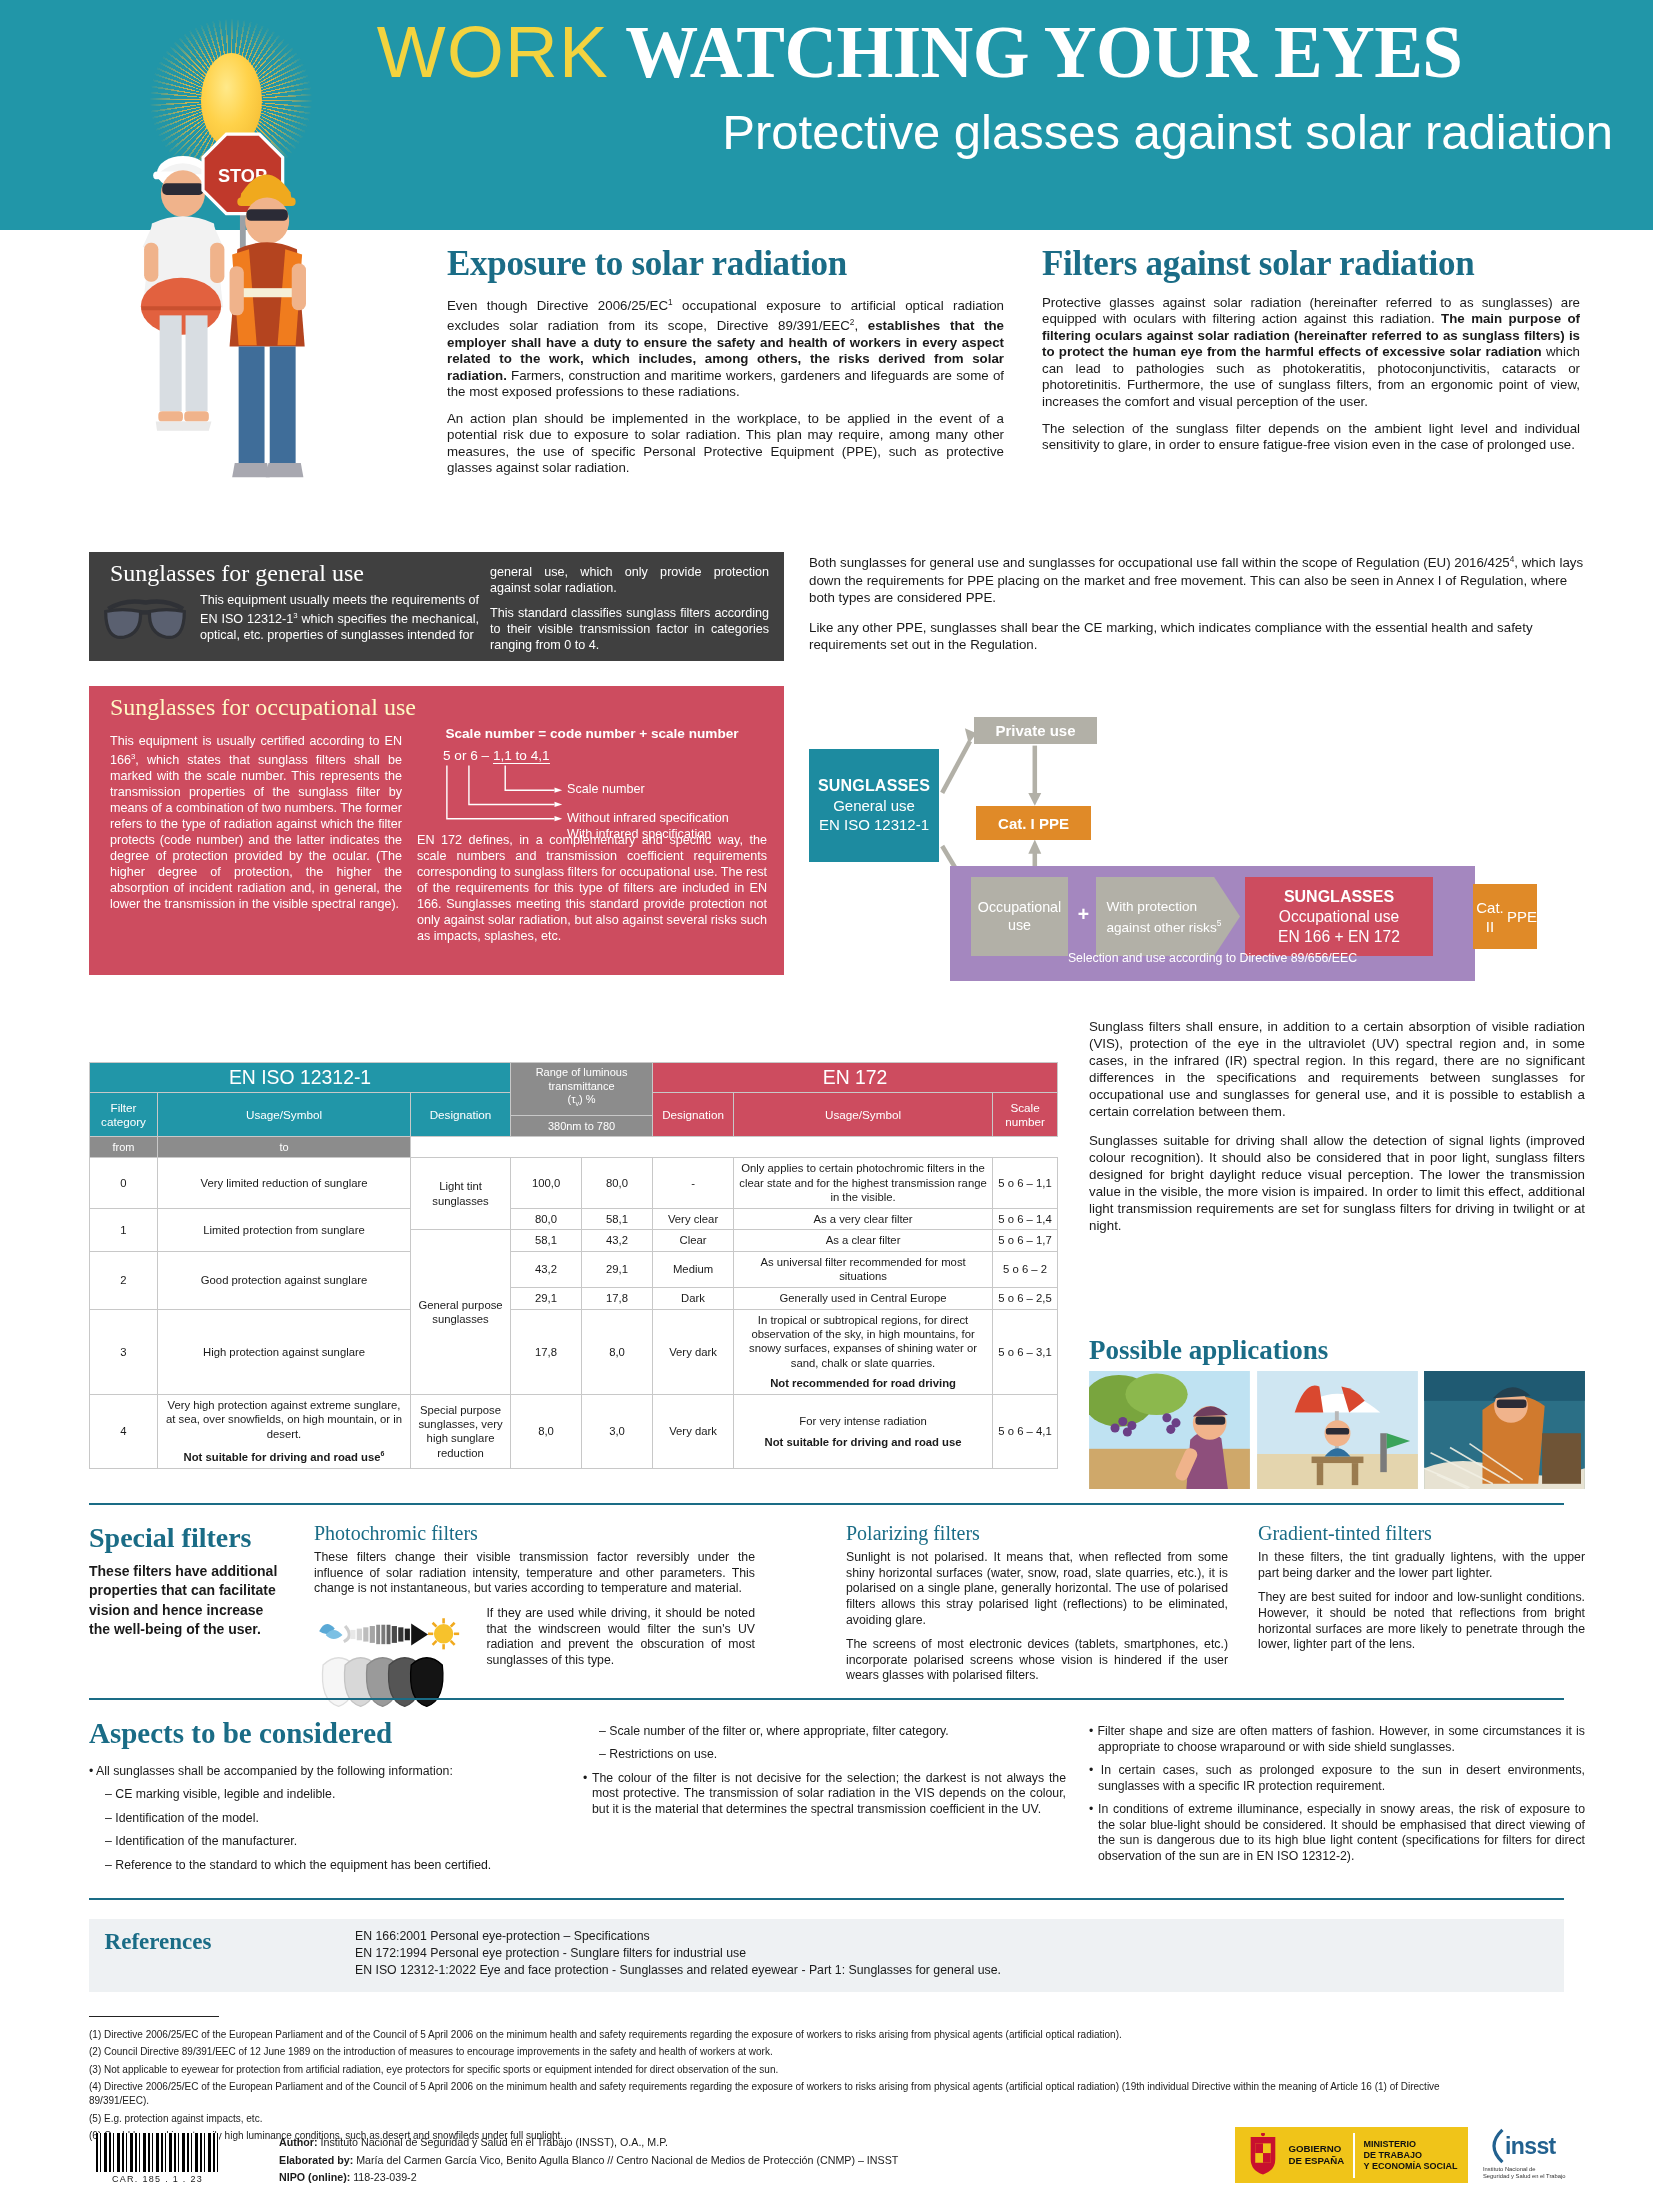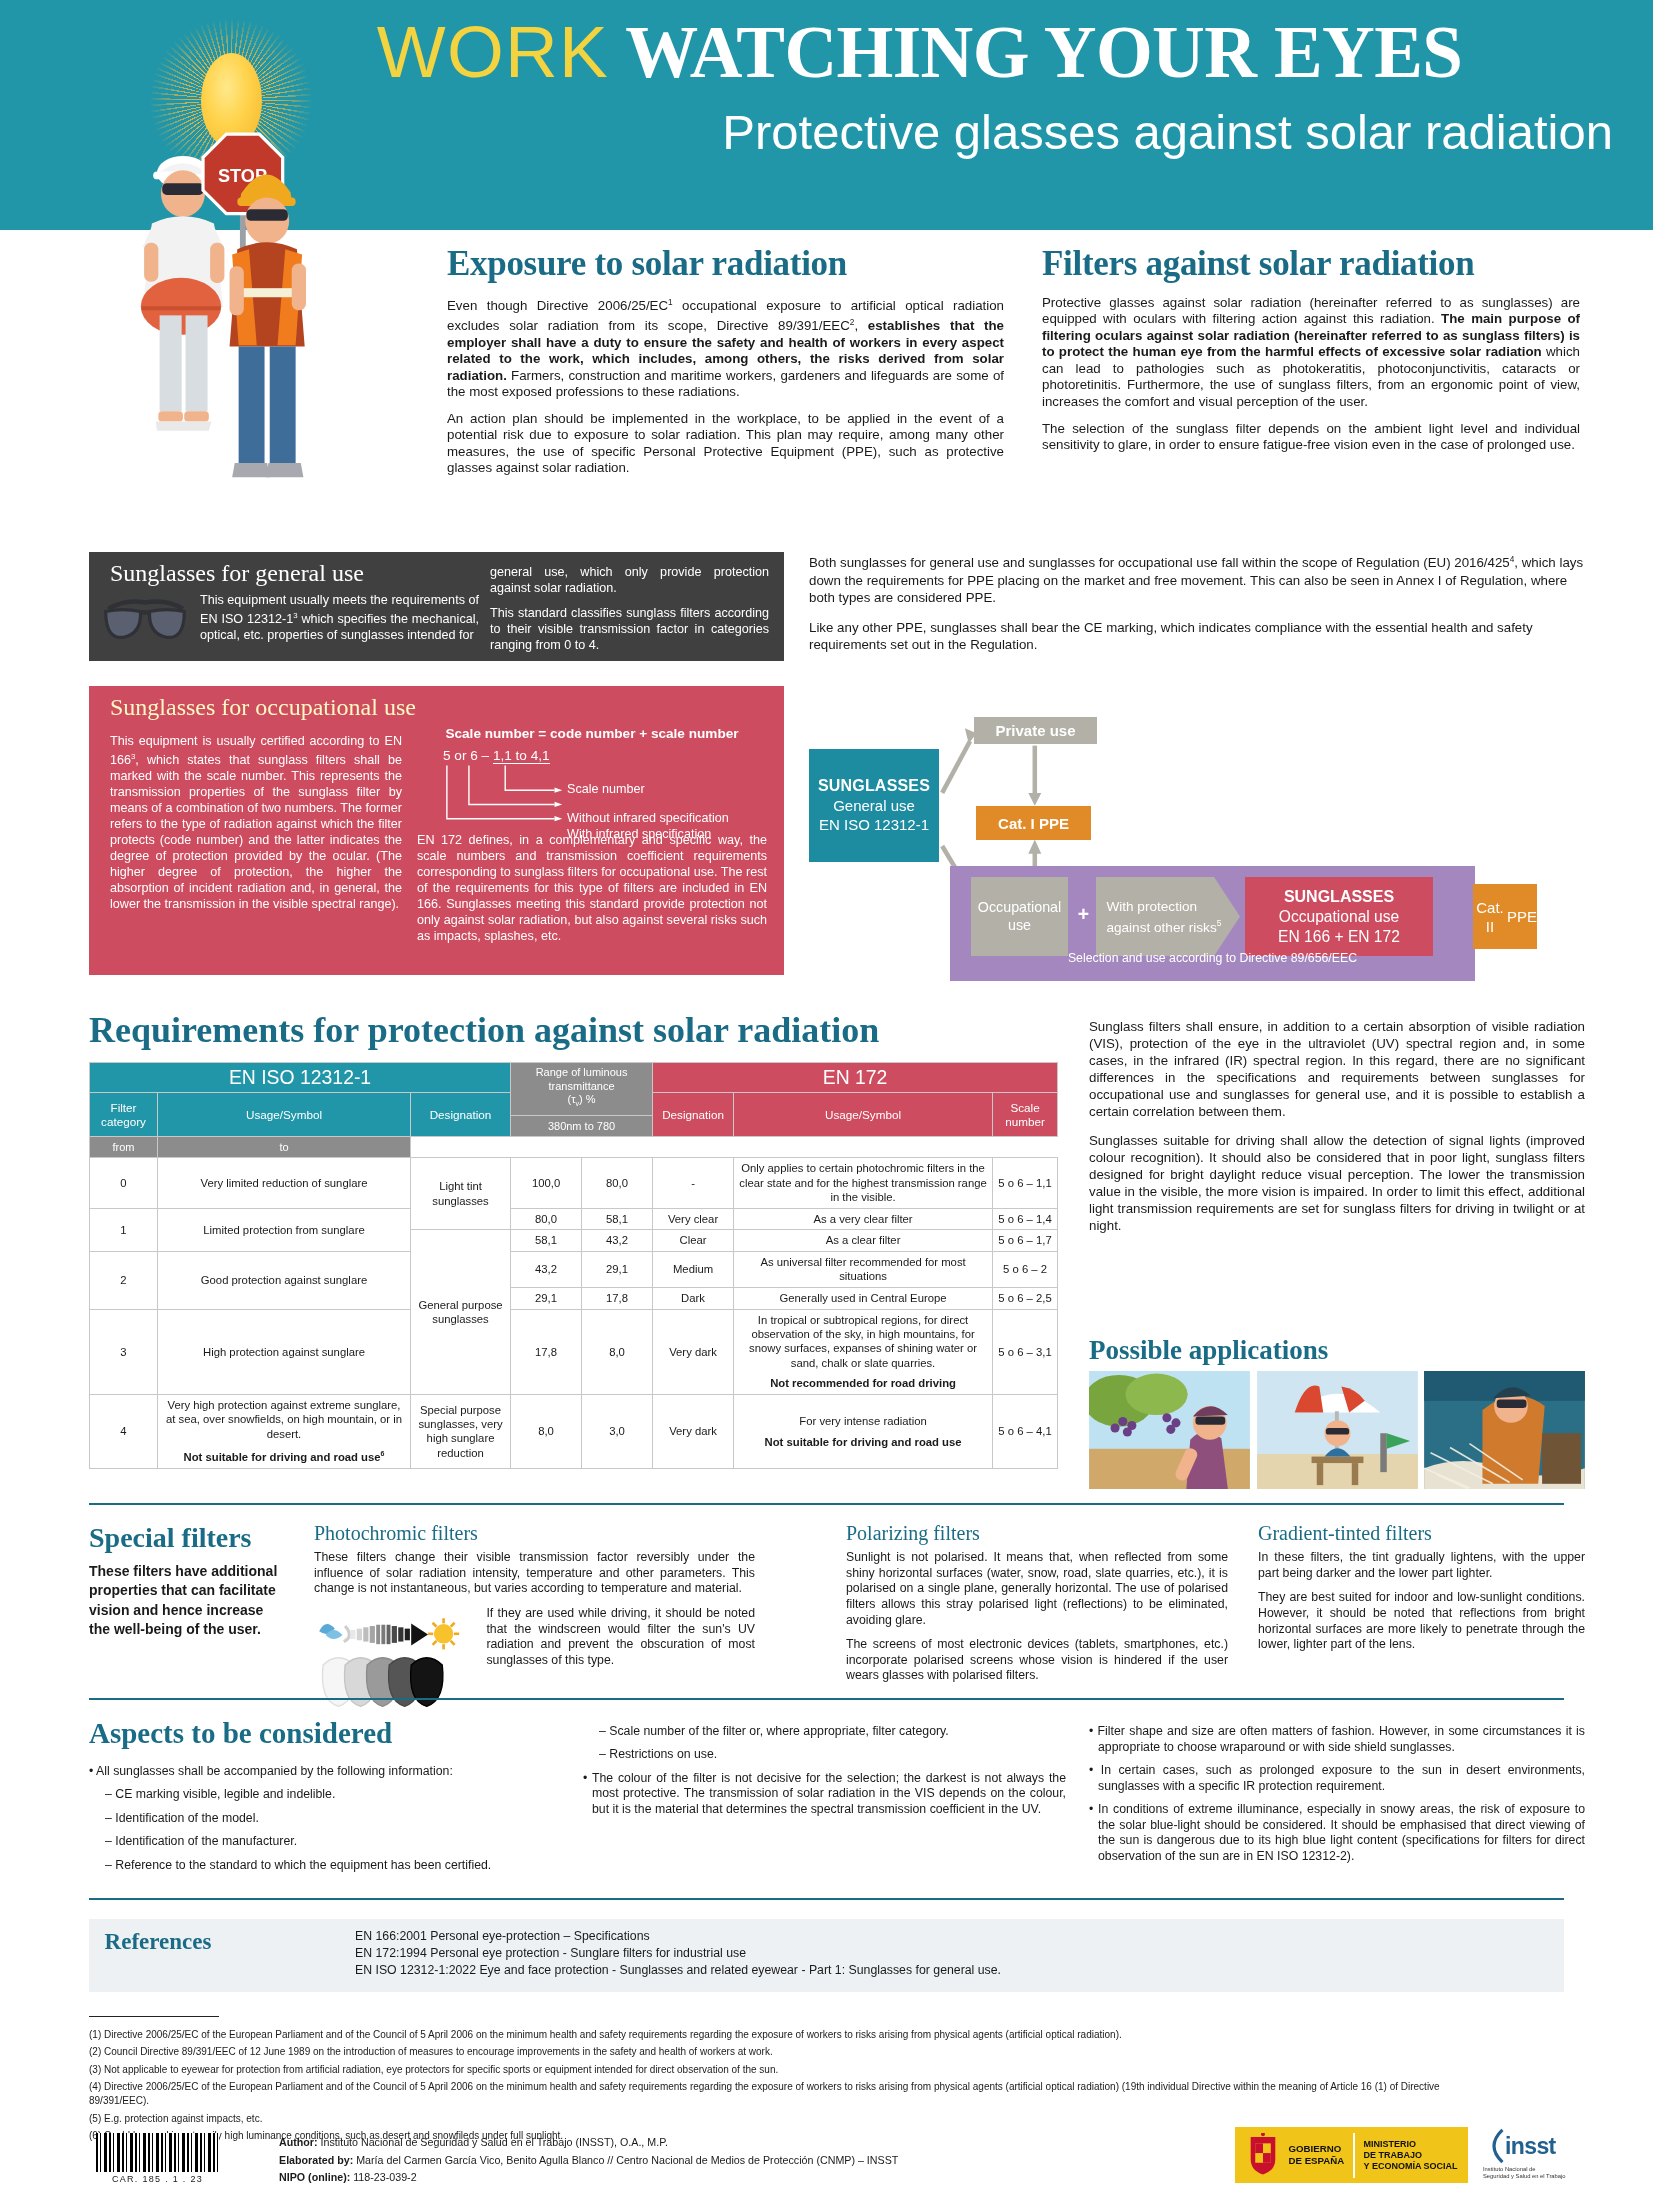--- a/index.html
+++ b/index.html
@@ -366,21 +366,20 @@
       <span>Occupational use</span>
       <span>EN 166 + EN 172</span>
     </div>
     <div class="fbox f-cat2">
       <span>Cat. II</span>
       <span>PPE</span>
     </div>
     <div class="f-note">Selection and use according to Directive 89/656/EEC</div>
   </div>
 
-  <div class="req-title">Requirements for protection against solar radiation</div>
 
   <table class="req">
     <colgroup>
       <col style="width:68px">
         <col style="width:253px">
         <col style="width:100px">
       <col style="width:71px">
         <col style="width:71px">
       <col style="width:81px">
         <col style="width:259px">

